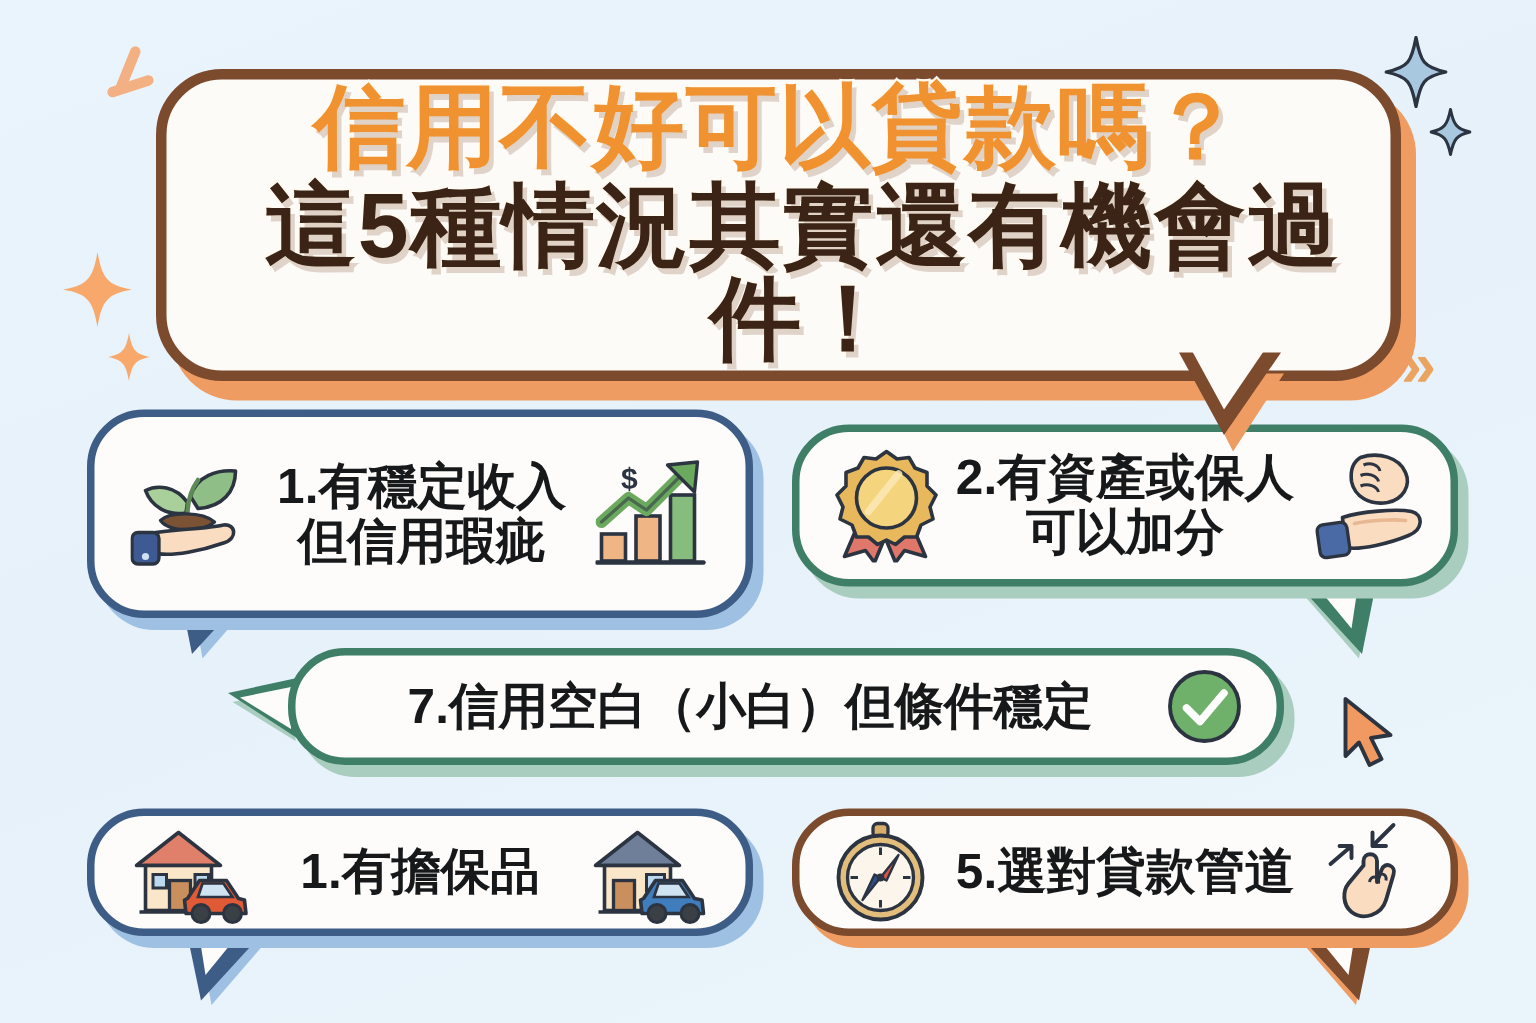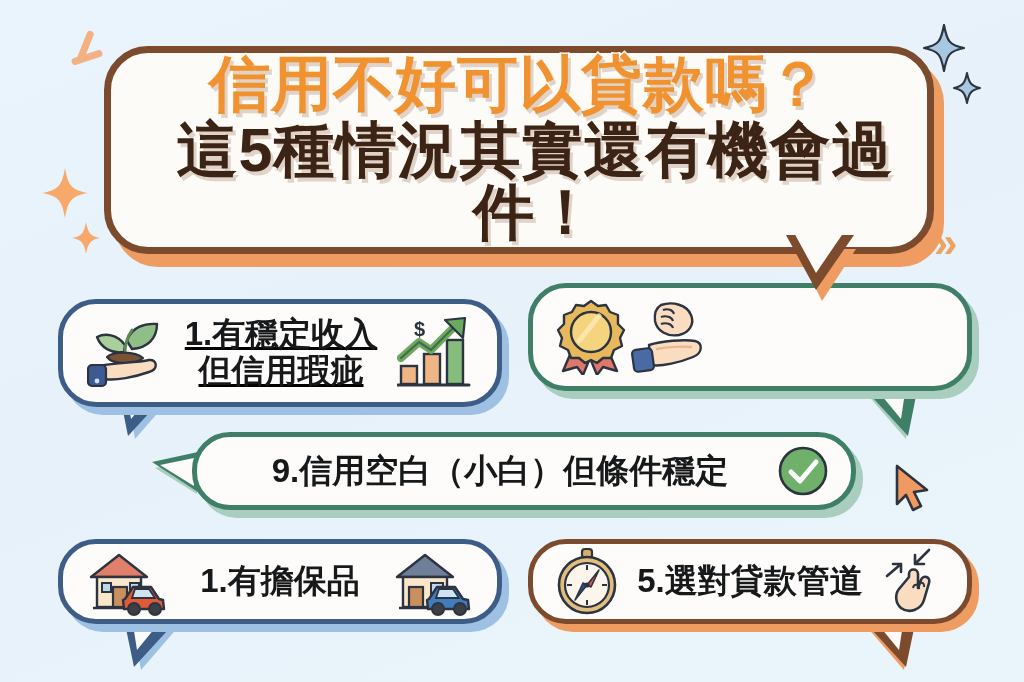--- a/index.html
+++ b/index.html
@@ -47,21 +47,21 @@
   }
 
   
   .card{border-radius:38px;border-width:5px;border-style:solid;z-index:4;}
   .card .txt{font-weight:900;color:#16181a;line-height:1.12;letter-spacing:0px;white-space:pre-line;}
 
   .c-blue{border-color:#3e5d86;box-shadow:7px 8px 0 0 #9dc0e3;}
   .c-green{border-color:#3f7f68;box-shadow:7px 8px 0 0 #a9cdbe;}
   .c-brown{border-color:#7c4a2d;box-shadow:7px 8px 0 0 #ef9c63;}
 
-  .card1{left:58px;top:299px;width:444px;height:108px;text-decoration:underline;}
+  .card1{left:58px;top:273px;width:444px;height:139px;}
   .card2{left:528px;top:283px;width:444px;height:108px;}
   .card3{left:192px;top:432px;width:664px;height:78px;}
   .card4{left:58px;top:539px;width:444px;height:85px;}
   .card5{left:528px;top:539px;width:444px;height:85px;}
 
   .card1 .txt,.card2 .txt{font-size:33px;text-align:center;flex:1;}
   .card3 .txt{font-size:33px;text-align:center;flex:1;}
   .card4 .txt,.card5 .txt{font-size:33px;text-align:center;flex:1;}
 
   
@@ -188,20 +188,22 @@
     <div class="inner">
       <div class="ico" style="margin-left:22px;">
         <svg width="72" height="76" viewBox="0 0 72 76">
           <path d="M20 44 L8 72 L22 68 L28 76 L38 52 Z" fill="#e0776b" stroke="#2b3440" stroke-width="2.4" stroke-linejoin="round"></path>
           <path d="M50 44 L62 72 L48 68 L42 76 L32 52 Z" fill="#e0776b" stroke="#2b3440" stroke-width="2.4" stroke-linejoin="round"></path>
           <path d="M36 2 L43 7 L51 6 L55 13 L63 16 L63 25 L69 31 L65 39 L67 47 L59 51 L56 59 L48 59 L42 64 L36 61 L30 64 L24 59 L16 59 L13 51 L5 47 L7 39 L3 31 L9 25 L9 16 L17 13 L21 6 L29 7 Z" fill="#e7b85c" stroke="#2b3440" stroke-width="2.4" stroke-linejoin="round"></path>
           <circle cx="36" cy="33" r="20" fill="#f5d47e" stroke="#2b3440" stroke-width="2.4"></circle>
           <path d="M24 42 L44 17" stroke="#fbe9b4" stroke-width="5" stroke-linecap="round" opacity=".85"></path>
         </svg>
       </div>
+      <div class="txt">2.有資產或保人
+可以加分</div>
       <div class="ico" style="margin-right:14px;">
         <svg width="80" height="80" viewBox="0 0 80 80">
           <path d="M34 8 C46 4 60 8 64 18 C68 27 62 36 52 38 C40 40 30 34 28 24 C27 16 29 11 34 8 Z" fill="#fadcc0" stroke="#2b3440" stroke-width="2.4" stroke-linejoin="round"></path>
           <path d="M36 13 C41 11 46 13 47 17" fill="none" stroke="#2b3440" stroke-width="2"></path>
           <path d="M34 20 C39 18 45 20 46 24" fill="none" stroke="#2b3440" stroke-width="2"></path>
           <path d="M34 27 C39 25 45 27 46 31" fill="none" stroke="#2b3440" stroke-width="2"></path>
           <path d="M22 48 C34 44 58 42 68 44 C76 46 76 56 66 60 C54 65 34 70 24 68 Z" fill="#fadcc0" stroke="#2b3440" stroke-width="2.4" stroke-linejoin="round"></path>
           <path d="M30 52 C40 50 56 49 64 50" fill="none" stroke="#e8b893" stroke-width="2.4" stroke-linecap="round"></path>
           <rect x="6" y="52" width="20" height="22" rx="4" transform="rotate(-8 16 63)" fill="#4a6aa5" stroke="#2b3440" stroke-width="2.2"></rect>
         </svg>
@@ -209,21 +211,21 @@
     </div>
   </div>
 
   <div class="tail t3">
       <i class="sh"></i>
       <i class="bd"></i>
       <i class="fl"></i>
     </div>
   <div class="bubble card card3 c-green">
     <div class="inner">
-      <div class="txt" style="padding-left:26px;">9.信用空白（小白）但條件穩定</div>
+      <div class="txt" style="padding-left:26px;">7.信用空白（小白）但條件穩定</div>
       <div class="ico" style="margin-right:22px;">
         <svg width="52" height="52" viewBox="0 0 52 52">
           <circle cx="26" cy="26" r="23" fill="#6fb06a" stroke="#2b3440" stroke-width="2.6"></circle>
           <path d="M14 27 L23 36 L39 17" fill="none" stroke="#ffffff" stroke-width="5" stroke-linecap="round" stroke-linejoin="round"></path>
         </svg>
       </div>
     </div>
   </div>
 
   <svg class="deco" style="left:893px;top:464px;" width="42" height="50" viewBox="0 0 42 50">

